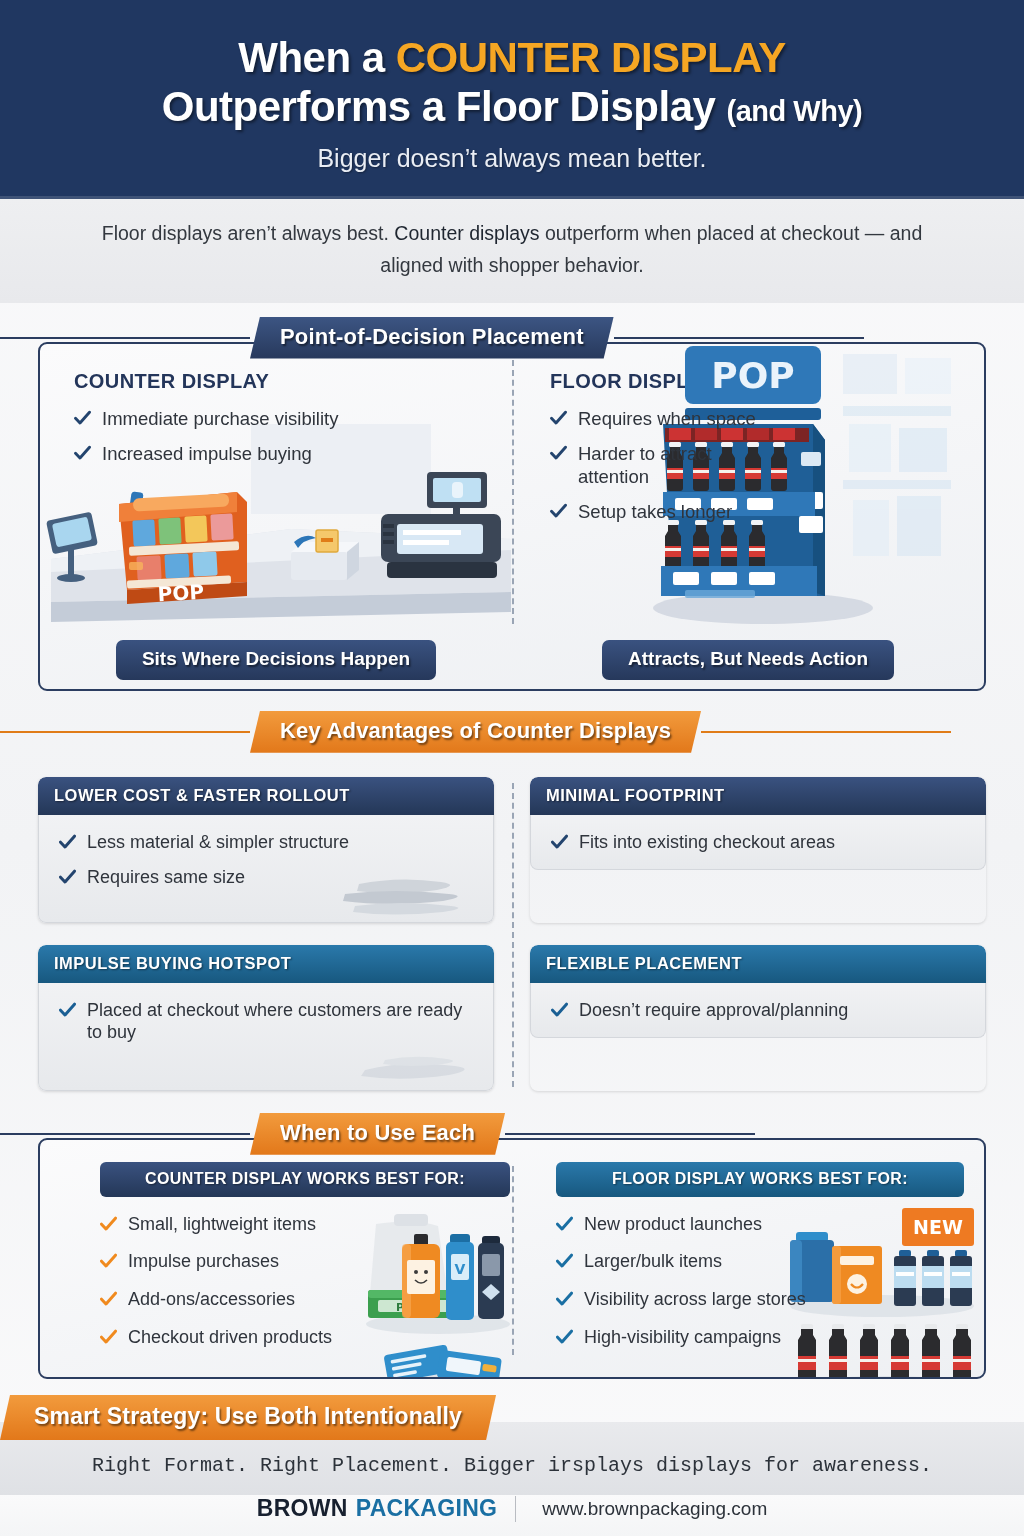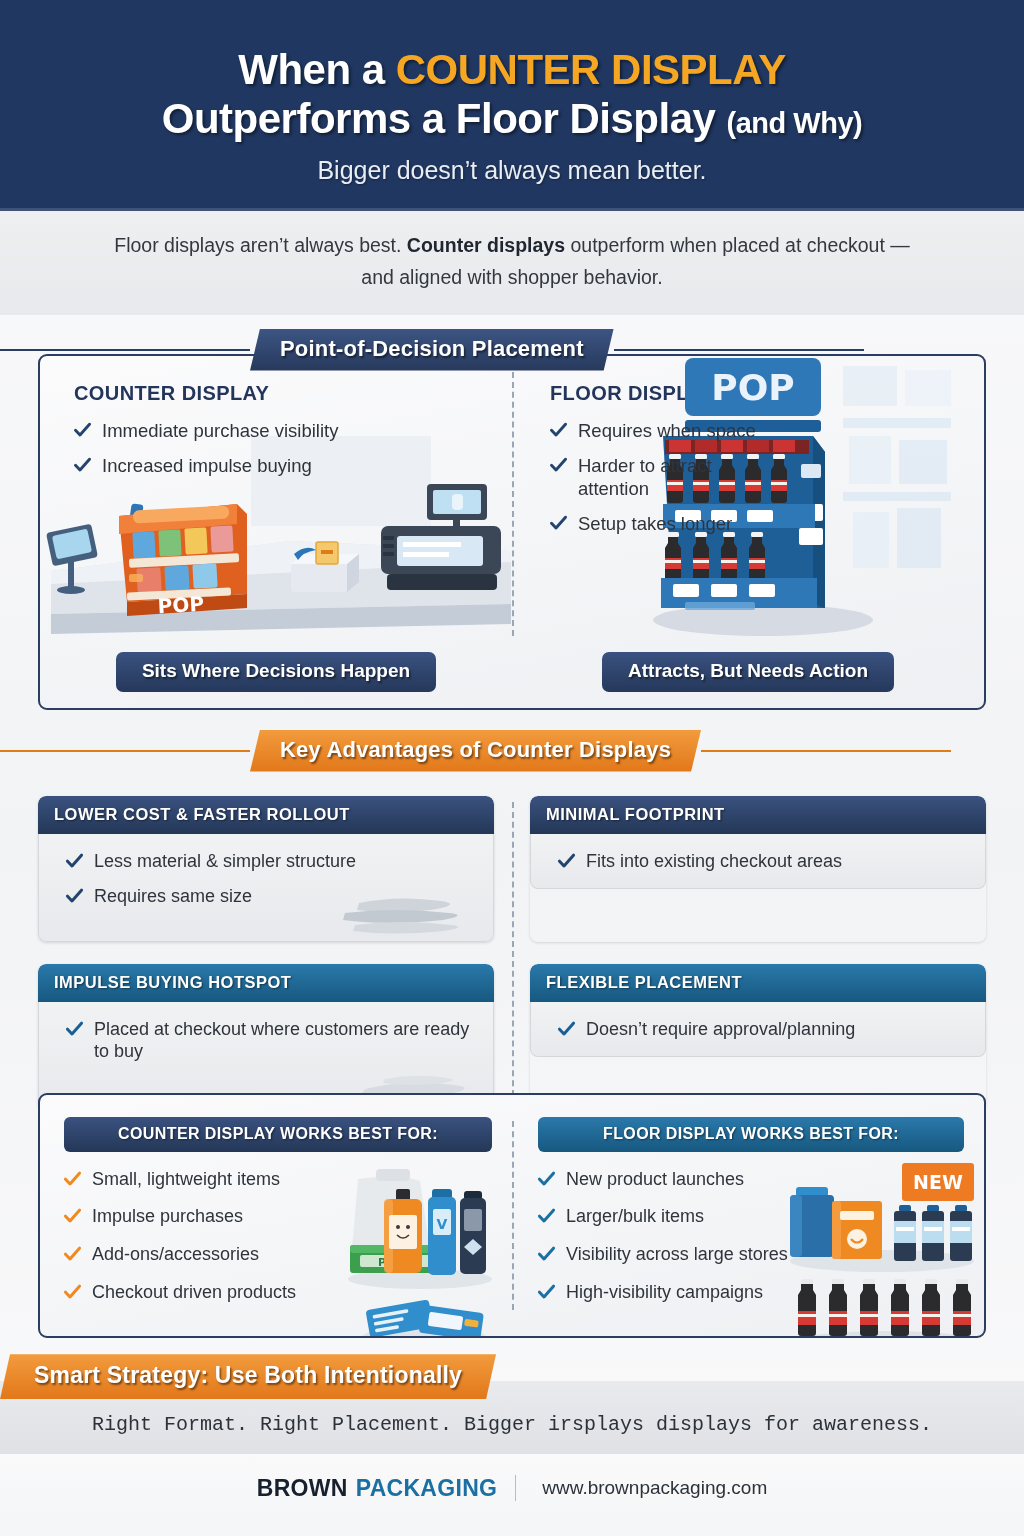--- a/index.html
+++ b/index.html
@@ -18,21 +18,21 @@
     height: 1536px;
     position: relative;
     background: linear-gradient(180deg,#fbfbfc 0%,#f2f3f5 55%,#fafafb 100%);
     display: flex;
     flex-direction: column;
   }
 
   
   .header {
     background: #203761;
-    padding: 46px 40px 26px;
+    padding: 34px 40px 26px;
     text-align: center;
     position: relative;
     flex: 0 0 auto;
   }
   .header::after{
     content:"";position:absolute;left:0;right:0;bottom:0;height:3px;
     background:rgba(255,255,255,.14);
   }
   .title-line {
     font-size: 42px;
@@ -55,21 +55,21 @@
   
   .intro {
     background: linear-gradient(180deg,#eeeff1 0%,#e8e9ec 100%);
     padding: 19px 96px 21px;
     text-align: center;
     font-size: 19.5px;
     line-height: 1.62;
     color: #33383f;
     flex: 0 0 auto;
   }
-  .intro b { font-weight: bold; color: #1f2630; }
+  .intro b { font-weight: normal; color: #1f2630; }
 
   
   .banner-wrap {
     display: flex;
     align-items: center;
     position: relative;
     z-index: 6;
   }
   .banner-rule {
     flex: 1 1 auto;
@@ -187,39 +187,39 @@
     border-radius: 8px 8px 0 0;
   }
   .card-head.navy  { background: linear-gradient(180deg,#3a5280 0%,#243photoshop 100%); }
   .card-head.navy  { background: linear-gradient(180deg,#3a5280 0%,#243757 100%); }
   .card-head.blue  { background: linear-gradient(180deg,#2a79ab 0%,#17587f 100%); }
   .card-body {
     background: linear-gradient(180deg,#f1f2f4 0%,#e7e9ec 100%);
     border: 1px solid #d4d7dc;
     border-top: none;
     border-radius: 0 0 8px 8px;
-    padding: 16px 18px 16px 27px;
+    padding: 16px 18px 16px 20px;
     position: relative;
     overflow: hidden;
   }
   .card-body.tall { min-height: 108px; }
   .card-body .bullets li { font-size: 18px; margin-bottom: 13px; }
   .card-body .bullets li:last-child { margin-bottom: 0; }
 
   
   .use-panel {
     margin: -17px 38px 0;
     border: 2px solid #2b3d60;
     border-radius: 9px;
     background: linear-gradient(170deg,#fbfbfc 0%,#eef0f3 100%);
     position: relative;
     overflow: hidden;
     padding-bottom: 18px;
   }
-  .use-split { display: flex; position: relative; padding-top: 22px; }
+  .use-split { display: flex; position: relative; padding-top: 22px; padding-left: 36px; }
   .use-split::before {
     content:""; position:absolute; left:50%; top: 26px; bottom: 8px; width:0;
     border-left: 2px dashed #9aa5b5;
   }
   .use-half { width: 50%; padding: 0 20px 0 24px; position: relative; }
   .use-half.right { padding-left: 26px; }
   .use-head {
     font-size: 16px;
     font-weight: bold;
     color: #fff;
@@ -619,20 +619,25 @@
                 </span>
               <span>Doesn’t require approval/planning</span>
             </li>
           </ul>
         </div>
       </div>
 
     </div>
   </div>
 
+  <div class="banner-wrap" style="margin-top:22px;">
+    <div class="banner-rule"></div>
+    <div class="banner orange">When to Use Each</div>
+    <div class="banner-rule"></div>
+  </div>
 
   <div class="use-panel">
     <div class="use-split">
 
       <div class="use-half">
         <div class="use-head navy">COUNTER DISPLAY WORKS BEST FOR:</div>
         <ul class="bullets" style="position:relative;z-index:4;">
           <li>
             <span class="tick">
                 <svg viewBox="0 0 17 17">

